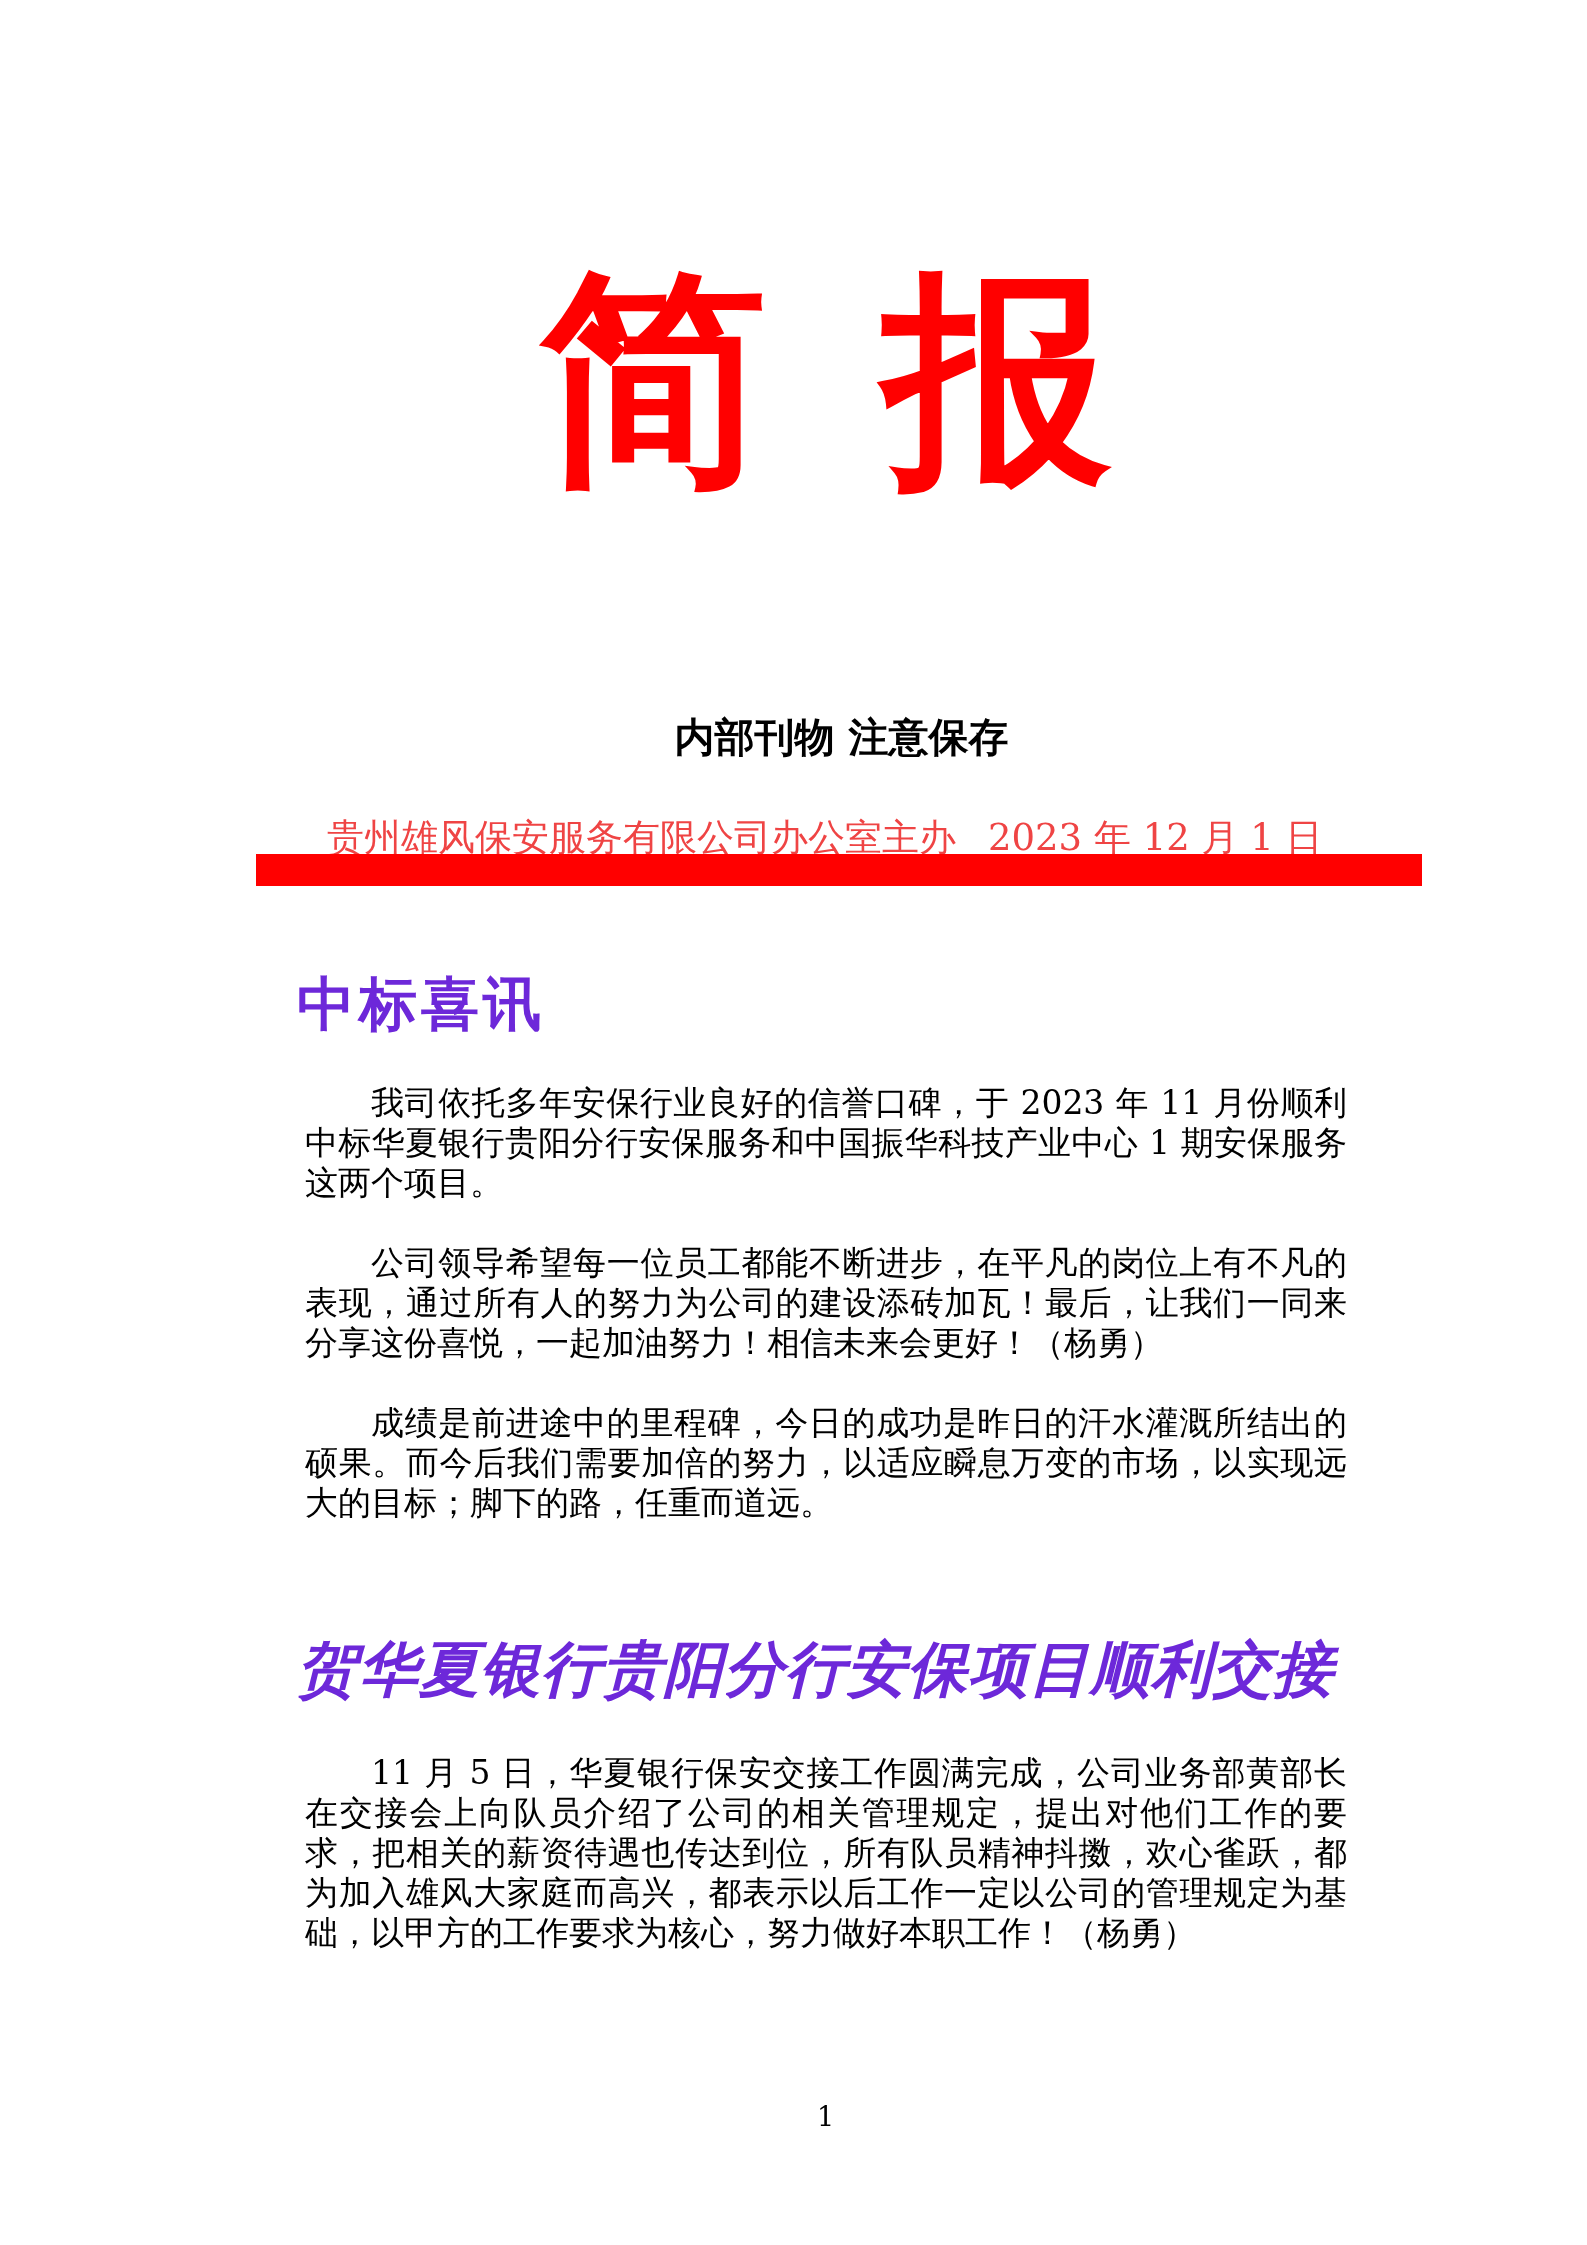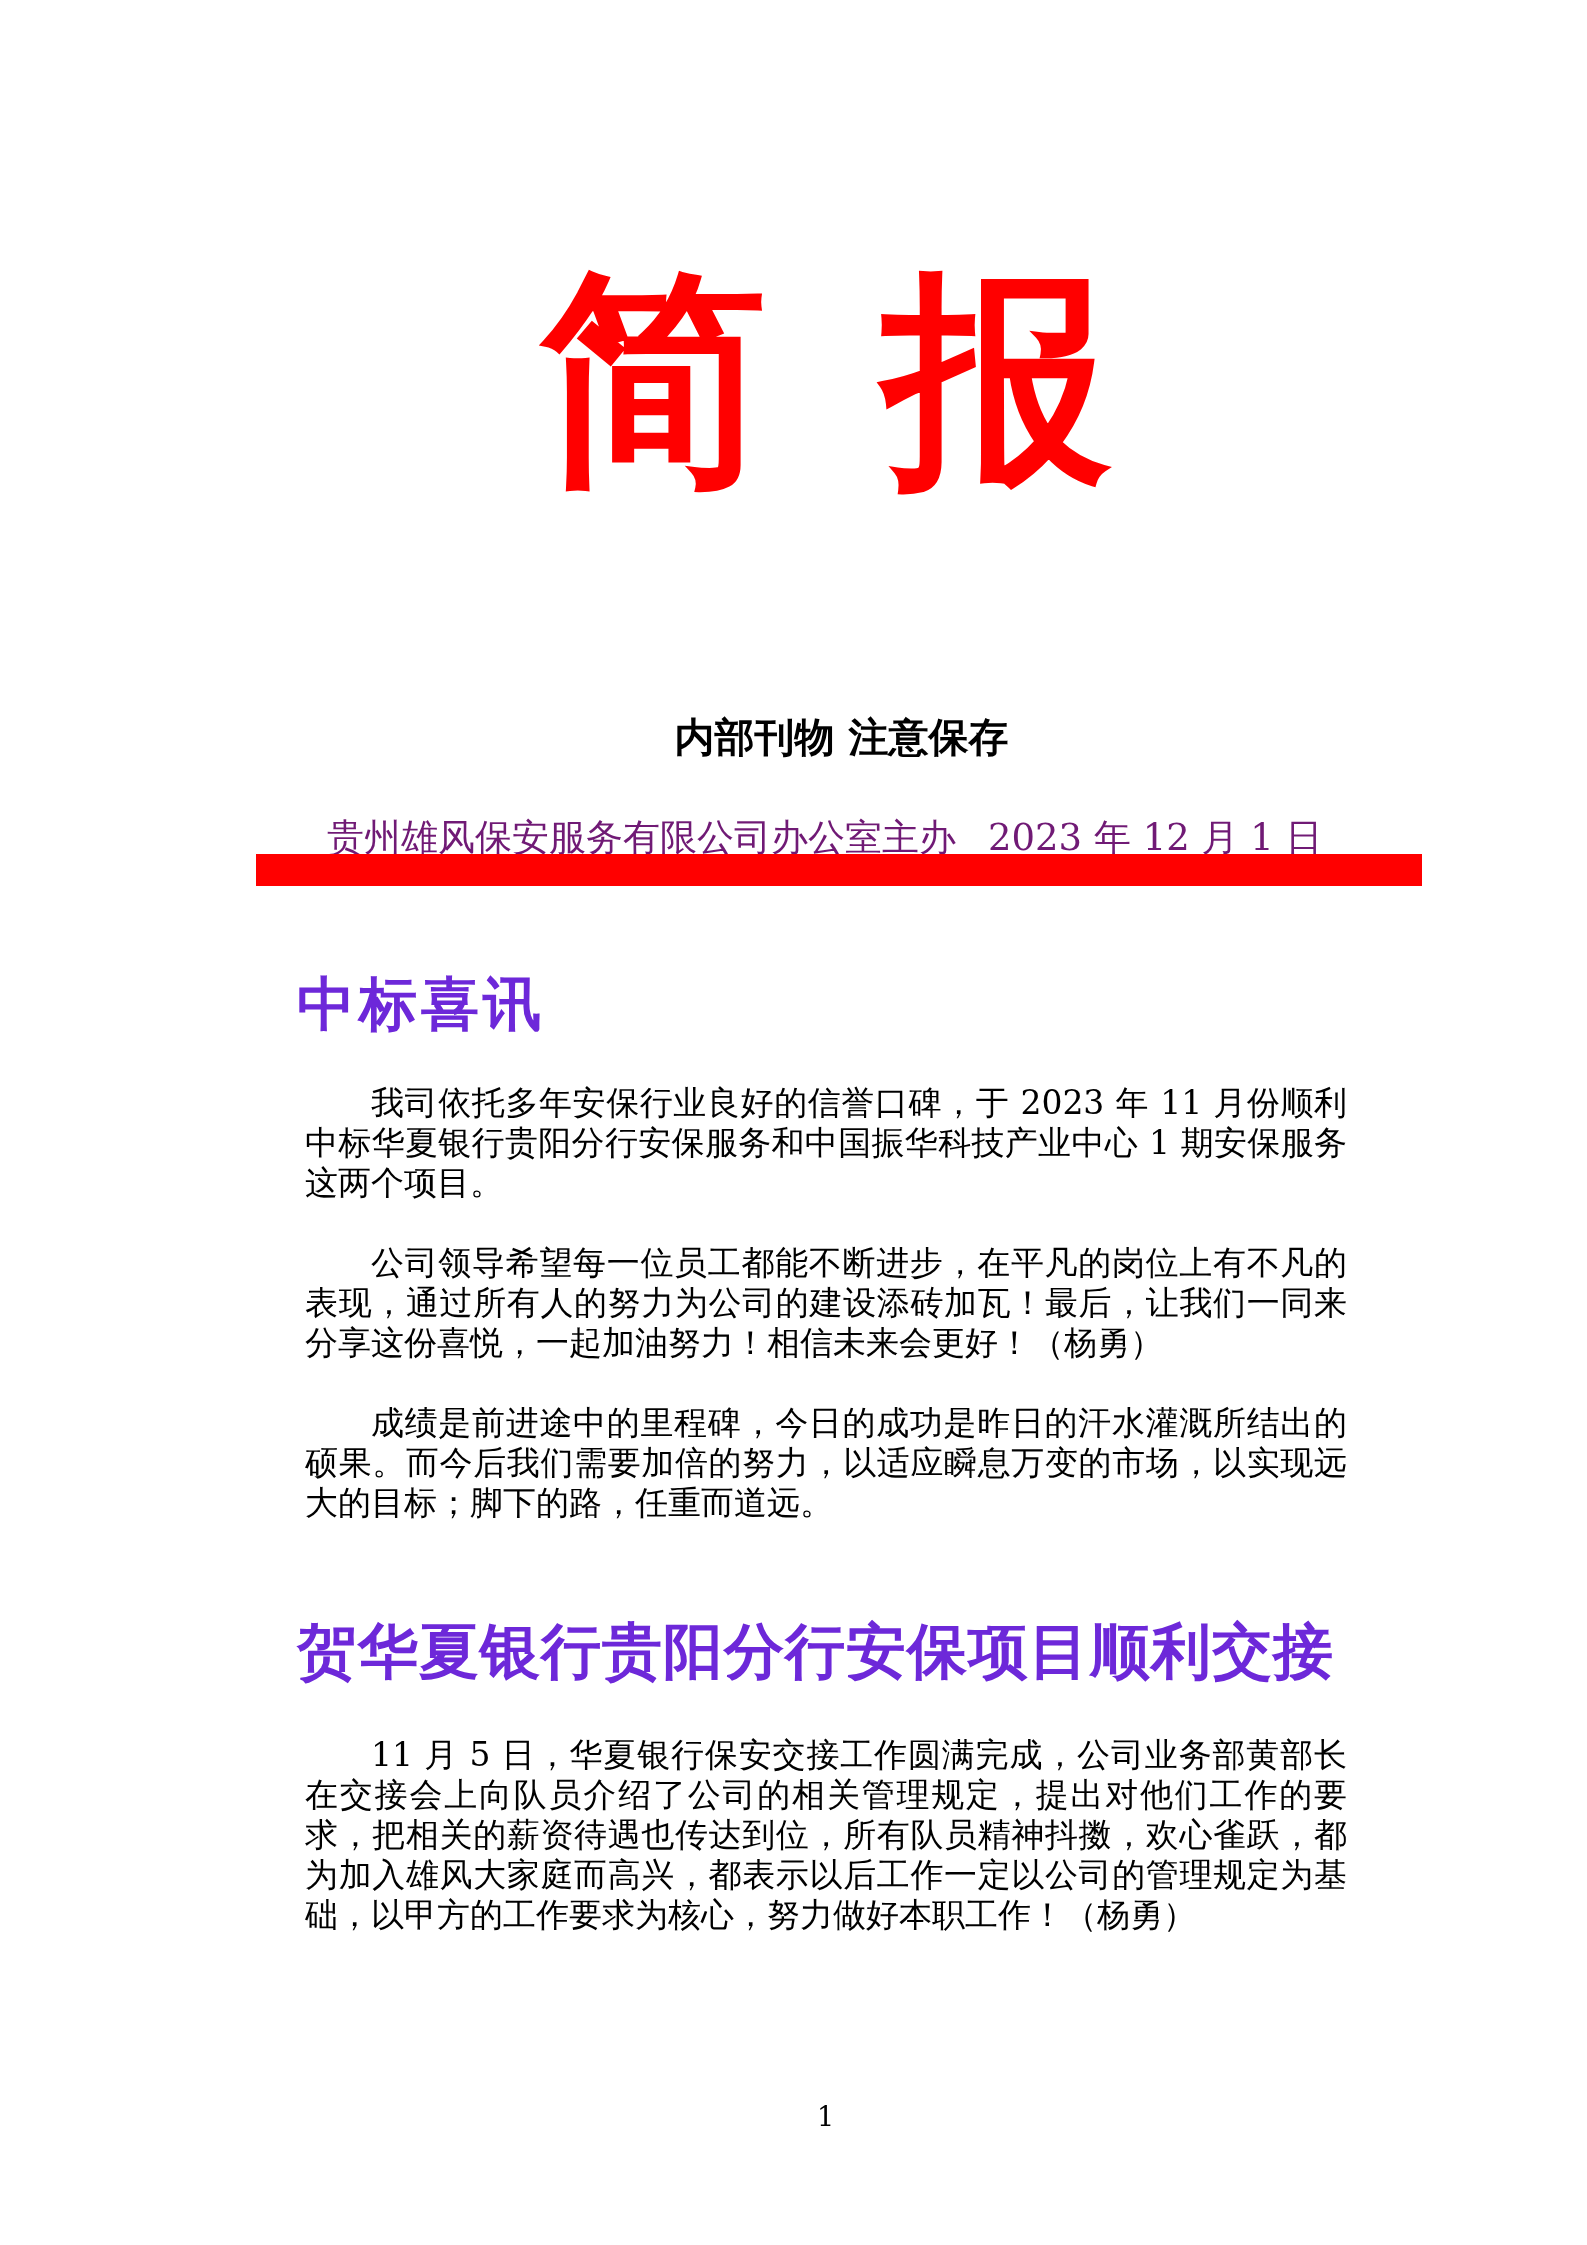--- a/index.html
+++ b/index.html
@@ -57,21 +57,21 @@
     position: absolute;
     top: 751px;
     left: 263px;
     right: 290px;
     display: flex;
     justify-content: space-between;
     align-items: baseline;
     font-family: "DejaVu Serif", serif;
     font-size: 37px;
     line-height: 46px;
-    color: #701a75;
+    color: #ef4444;
     white-space: nowrap;
   }
   .red-rule {
     position: absolute;
     top: 822px;
     left: 224px;
     width: 1166px;
     height: 11px;
     background: #ff0000;
   }
@@ -89,21 +89,21 @@
   .content p { margin: 8px; text-indent: 66px; }
   .section-heading {
     color: #6d28d9;
     text-align: left;
     text-indent: 0;
     font-family: "DejaVu Serif", serif;
     font-weight: bold;
     white-space: nowrap;
   }
   .heading-1 { font-size: 58px; line-height: 70px; margin: 45px 0 12px 0; letter-spacing: 4px; }
-  .heading-2 { font-size: 60px; line-height: 76px; margin: 58px 0 14px 0; letter-spacing: 1px; }
+  .heading-2 { font-size: 60px; line-height: 76px; margin: 76px 0 14px 0; letter-spacing: 1px; font-style: italic; }
   .page-number {
     position: absolute;
     top: 2052px;
     left: 0;
     width: 100%;
     text-align: center;
     font-family: "DejaVu Serif", serif;
     font-size: 27px;
     line-height: 34px;
     color: #000000;

